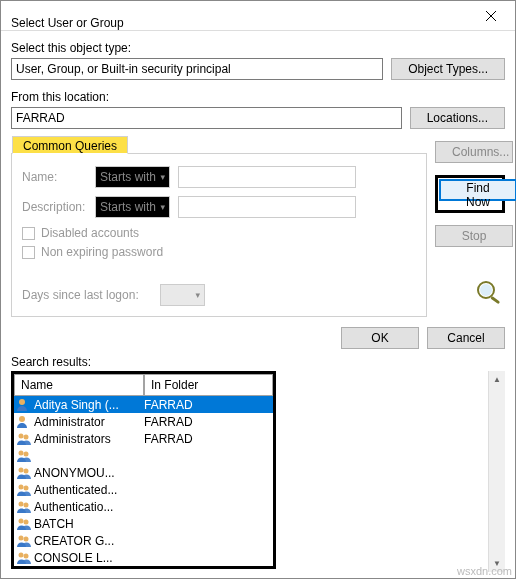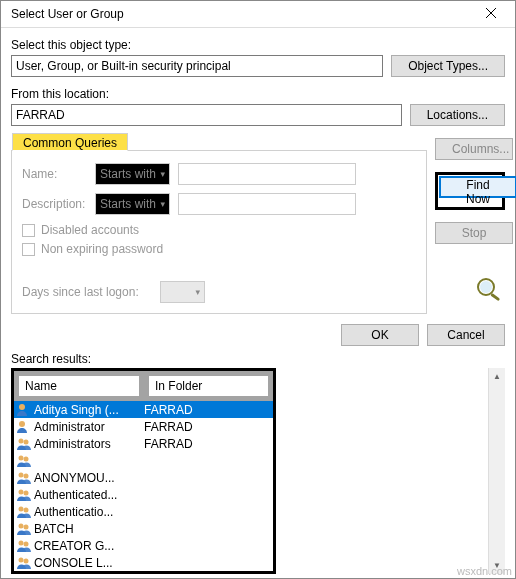--- a/index.html
+++ b/index.html
@@ -1,18 +1,18 @@
 <!DOCTYPE html>
 <html><head>
   <meta charset="utf-8">
   <style>
     * { box-sizing: border-box; font-family: 'Segoe UI', Tahoma, sans-serif; font-size: 12px; }
     body { margin: 0; padding: 0; background: #fff; width: 516px; height: 579px; overflow: hidden; }
     .window { width: 516px; height: 579px; border: 1px solid #888; background: #fff; display: flex; flex-direction: column; }
-    .titlebar { display: flex; align-items: center; justify-content: space-between; height: 30px; padding: 0 4px 0 10px; border-bottom: 1px solid #ddd; }
+    .titlebar { display: flex; align-items: flex-end; justify-content: space-between; height: 30px; padding: 0 4px 0 10px; border-bottom: 1px solid #ddd; }
     .titlebar-title { color: #000; }
     .close-btn { width: 40px; height: 26px; display: flex; align-items: center; justify-content: center; cursor: pointer; }
     .content { padding: 10px 10px 6px 10px; display: flex; flex-direction: column; flex: 1; }
     .field-label { color: #000; margin-bottom: 3px; }
     .row { display: flex; gap: 8px; margin-bottom: 10px; align-items: stretch; }
     .text-input { flex: 1; height: 22px; border: 1px solid #7a7a7a; padding: 2px 4px; background: #fff; }
     .text-input[readonly] { background: #fff; }
     .btn { min-width: 78px; height: 22px; border: 1px solid #adadad; background: #e1e1e1; padding: 0 16px; cursor: pointer; }
     .btn.highlight { border: 2px solid #0078d7; background: #e5f1fb; }
     .btn-wide { min-width: 78px; }
@@ -30,21 +30,21 @@
     .smallinput .chev { font-size: 9px; color: #888; }
     .query-outer { display: flex; gap: 8px; }
     .query-left { flex: 1; position: relative; }
     .query-right { width: 70px; display: flex; flex-direction: column; gap: 12px; padding-top: 2px; }
     .find-border { border: 3px solid #000; padding: 1px; display: inline-block; }
     .magnifier { align-self: flex-end; margin-top: 20px; font-size: 28px; cursor: pointer; }
     .dlg-btns { display: flex; justify-content: flex-end; gap: 8px; margin-top: 10px; }
     .results-label { margin-top: 6px; margin-bottom: 2px; }
     .results-box { border: 3px solid #000; background: #fff; overflow: hidden; }
     .results-header { display: flex; }
-    .results-header .col { border: 5px solid #a3a3a3; background: #fff; padding: 3px 6px; font-weight: normal; }
+    .results-header .col { border: 1px solid #a3a3a3; background: #fff; padding: 3px 6px; font-weight: normal; }
     .col-name { width: 130px; }
     .col-folder { flex: 1; }
     .results-body { }
     .result-row { display: flex; align-items: center; height: 17px; padding: 0 2px; }
     .result-row.selected { background: #0078d7; color: #fff; }
     .row-icon { width: 16px; height: 14px; display: inline-flex; align-items: center; justify-content: center; margin-right: 2px; }
     .row-name { width: 110px; white-space: nowrap; overflow: hidden; text-overflow: clip; }
     .row-folder { white-space: nowrap; overflow: hidden; }
     .watermark { position: absolute; right: 4px; bottom: 2px; color: #bbb; font-size: 11px; }
     .scrollarea { display: flex; }

